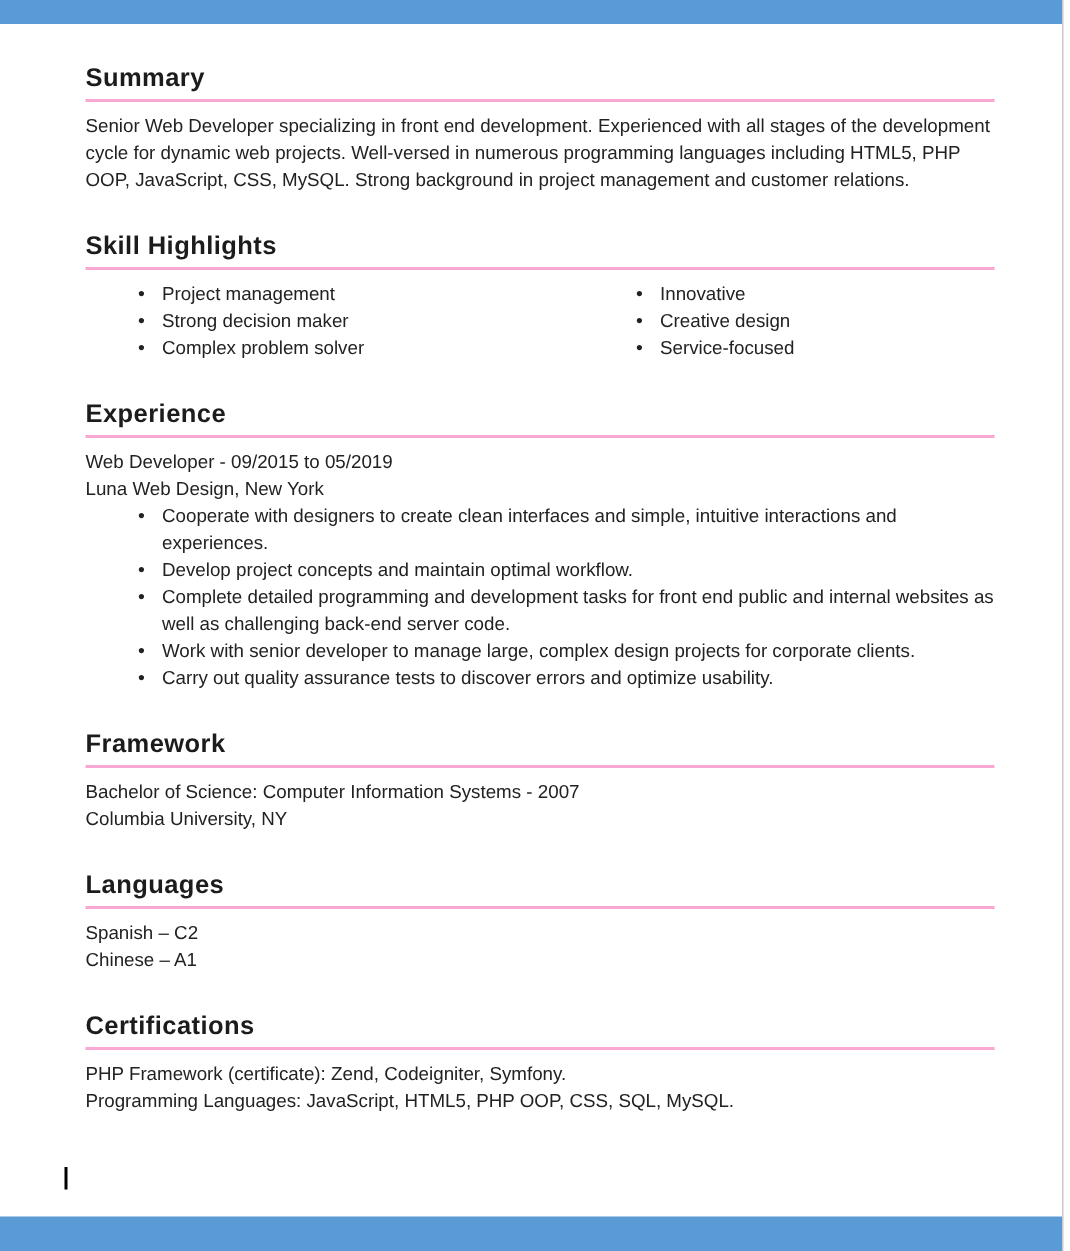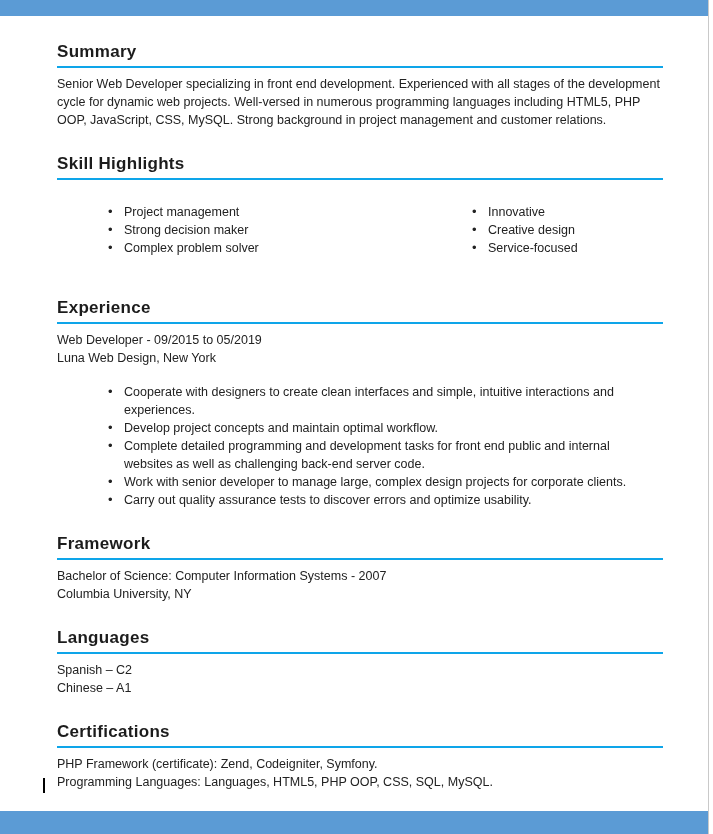--- a/index.html
+++ b/index.html
@@ -22,27 +22,27 @@
     position:absolute;top:0;left:57px;width:606px;
     padding-top:41px;
     font-size:12.5px;line-height:18px;
   }
   .resume-section{margin:0 0 24px 0;}
   .resume-section h2{
     margin:0;padding:0 0 4px 0;
     font-size:17px;line-height:21px;font-weight:bold;
     letter-spacing:0.3px;
     color:var(--heading-ink);
-    border-bottom:2px solid #0ea5e9;
+    border-bottom:2px solid #f9a8d4;
   }
   .blocks{margin-top:7px;}
   .blocks p{margin:0;}
   .run.bold{font-weight:normal;}
   ul.bullet-list{
-    margin:16px;padding:0 0 0 51px;list-style:none;
+    margin:0;padding:0 0 0 51px;list-style:none;
   }
   ul.bullet-list li{position:relative;}
   ul.bullet-list li::before{
     content:"\2022";
     position:absolute;left:-16px;top:0;
     font-size:13px;
   }
   .bullet-cols{display:flex;}
   .bullet-cols ul.bullet-list:first-child{width:281px;flex:0 0 281px;}
   .bullet-cols ul.bullet-list:last-child{flex:1;}
@@ -104,20 +104,20 @@
         <h2>Languages</h2>
         <div class="blocks">
           <p><span class="run">Spanish – C2</span></p>
           <p><span class="run">Chinese – A1</span></p>
         </div>
       </section>
       <section class="resume-section">
         <h2>Certifications</h2>
         <div class="blocks">
           <p><span class="run">PHP Framework (certificate): </span><span class="run bold">Zend, Codeigniter, Symfony.</span></p>
-          <p><span class="run">Programming Languages: </span><span class="run bold">Languages, HTML5, PHP OOP, CSS, SQL, MySQL.</span></p>
+          <p><span class="run">Programming Languages: </span><span class="run bold">JavaScript, HTML5, PHP OOP, CSS, SQL, MySQL.</span></p>
         </div>
       </section>
     </main>
   <div class="bottom-bar"></div>
   <div class="page-edge"></div>
   <div class="caret"></div>
 </div>
 
 </body></html>

